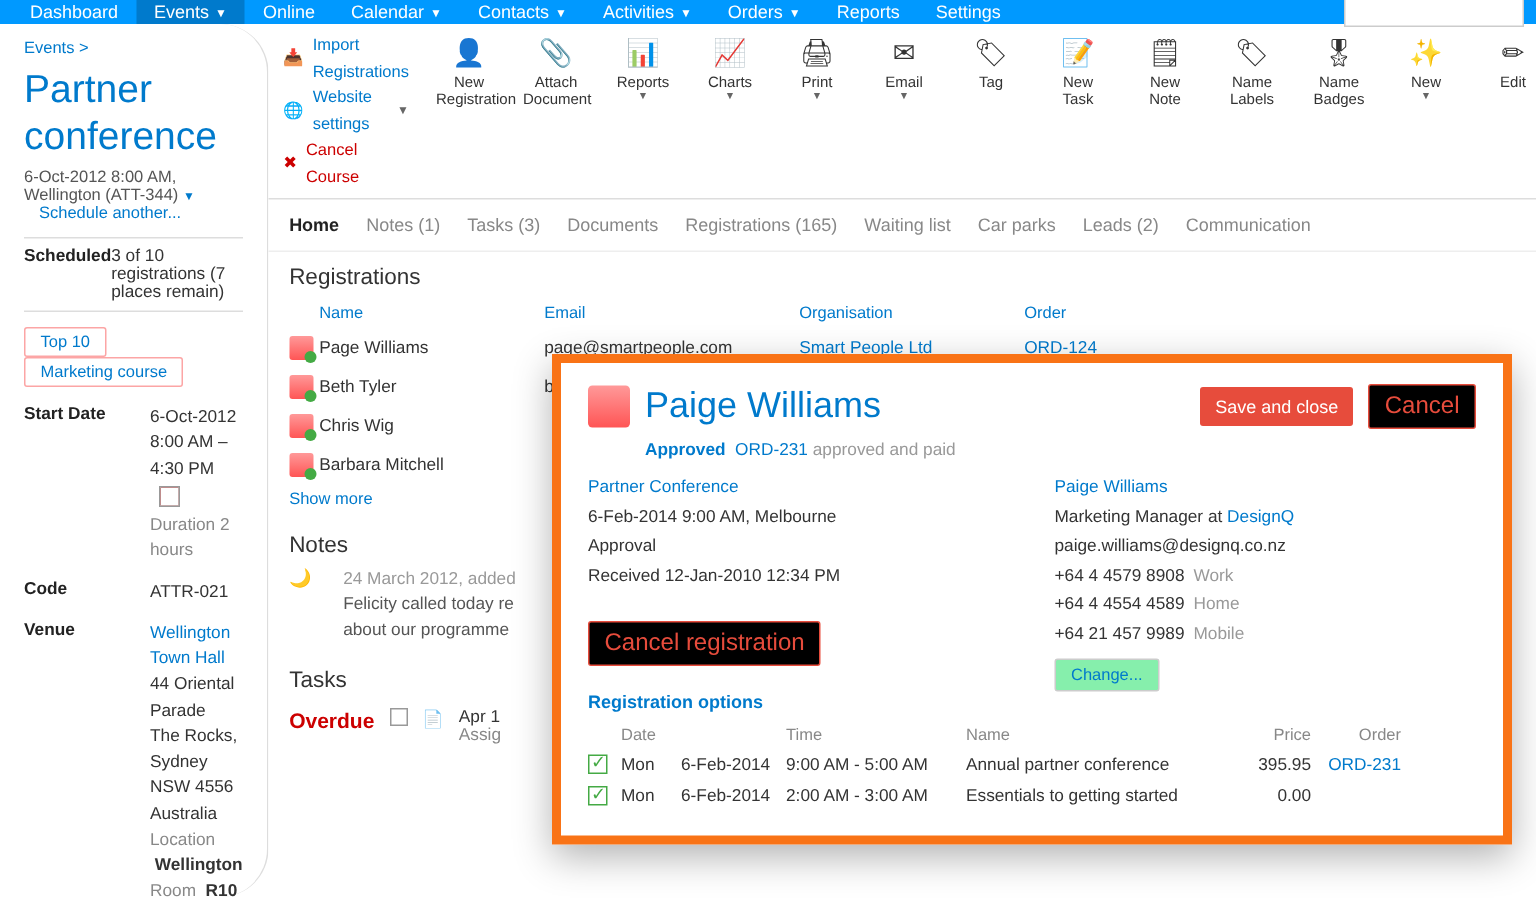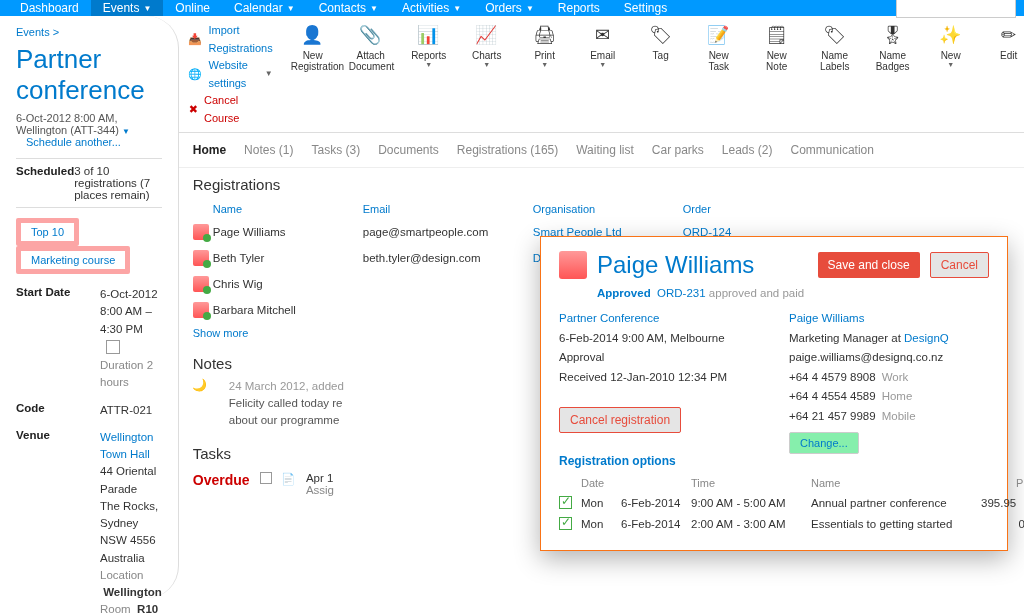--- a/index.html
+++ b/index.html
@@ -21,21 +21,21 @@
 
 
 .breadcrumb { color: #007acc; font-size: 11px; margin-bottom: 6px; }
 h1.title { color: #007acc; font-weight: 300; font-size: 26px; margin-bottom: 6px; }
 .subline { color: #555; font-size: 11px; margin-bottom: 10px; }
 .subline .dd { color: #555; }
 .subline .link { color: #007acc; margin-left: 10px; }
 .schedrow { border-top: 1px solid #ddd; border-bottom: 1px solid #ddd; padding: 6px 0; display: flex; justify-content: space-between; font-size: 11.5px; margin-bottom: 10px; }
 .schedrow b { color: #222; }
 .tags { margin-bottom: 12px; }
-.tag { display: inline-block; border: 5px solid #fca5a5; color: #007acc; padding: 3px 10px; border-radius: 2px; margin-right: 6px; font-size: 11px; cursor: pointer; }
+.tag { display: inline-block; border: 1px solid #fca5a5; color: #007acc; padding: 3px 10px; border-radius: 2px; margin-right: 6px; font-size: 11px; cursor: pointer; }
 .dl { display: grid; grid-template-columns: 76px 1fr; row-gap: 10px; column-gap: 8px; font-size: 11.5px; }
 .dl .lab { color: #222; font-weight: 700; }
 .dl .val { color: #333; line-height: 1.5; }
 .muted { color: #888; margin-top: 16px; }
 .calicon { display: inline-block; width: 14px; height: 14px; background: linear-gradient(#fff,#fff) padding-box, linear-gradient(#c00,#c00) border-box; border: 1px solid #999; position: relative; top: 2px; margin-left: 6px; }
 
 
 .right-top { border-bottom: 1px solid #ddd; padding: 6px 10px 4px; display: flex; gap: 18px; }
 .rt-left { font-size: 11px; line-height: 1.6; }
 .rt-left .ln { display: flex; align-items: center; gap: 6px; color: #007acc; cursor: pointer; }
@@ -59,26 +59,26 @@
 
 .noteico { width: 20px; height: 20px; display: inline-block; margin-right: 8px; }
 .note-body { font-size: 11.5px; color: #555; line-height: 1.5; }
 .note-date { color: #999; }
 
 .tasks .overdue { color: #c00; font-weight: 600; font-size: 14px; }
 .tasks .trow { display: flex; gap: 10px; align-items: flex-start; font-size: 11.5px; padding-top: 4px; }
 .chk { width: 12px; height: 12px; border: 1px solid #999; }
 
 
-.modal { position: absolute; right: 16px; top: 236px; width: 468px; background: #fff; border: 1px solid #f97316; box-shadow: 0 8px 24px rgba(0,0,0,0.3); padding: 14px 18px 16px; }
+.modal { position: absolute; right: 16px; top: 236px; width: 640px; background: #fff; border: 6px solid #f97316; box-shadow: 0 8px 24px rgba(0,0,0,0.3); padding: 14px 18px 16px; }
 .modal-head { display: flex; align-items: center; gap: 10px; margin-bottom: 8px; }
 .modal-head .pic2 { width: 28px; height: 28px; background: linear-gradient(#f99,#f55); border-radius: 3px; }
 .modal-head h2 { color: #007acc; font-weight: 300; font-size: 24px; flex: 1; }
 .btn-red { background: #e74c3c; color: #fff; border: none; padding: 6px 10px; font-size: 12px; cursor: pointer; border-radius: 2px; }
-.btn-out { background: #e5e5e5; color: #e74c3c; border: 1px solid #e74c3c; padding: 5px 10px; font-size: 12px; cursor: pointer; border-radius: 2px; }
+.btn-out { background: #000000; color: #e74c3c; border: 1px solid #e74c3c; padding: 5px 10px; font-size: 16px; cursor: pointer; border-radius: 2px; }
 .btn-gray { background: #86efac; border: 1px solid #ccc; padding: 4px 10px; font-size: 11px; cursor: pointer; border-radius: 2px; color: #007acc; }
 .approval { font-size: 11.5px; margin: 6px 0 10px 38px; }
 .approval b { color: #007acc; font-weight: 600; }
 .approval .oid { color: #007acc; }
 .approval .rest { color: #999; }
 .modal-cols { display: flex; gap: 30px; margin-left: 0; font-size: 11.5px; line-height: 1.7; }
 .modal-cols .col { flex: 1; }
 .phone-lab { color: #999; margin-left: 6px; }
 .modal-tabs { display: flex; gap: 16px; margin: 14px 0 8px; font-size: 11.5px; }
 .modal-tabs span { color: #007acc; cursor: pointer; }
@@ -354,21 +354,21 @@
     <span style="text-align:right">Price</span>
     <span style="text-align:right">Order</span>
   </div>
   <div id="optrows">
       <div class="opt-row">
         <span class="chk-on"></span>
         <span>Mon</span>
         <span>6-Feb-2014</span>
         <span>9:00 AM - 5:00 AM</span>
         <span>Annual partner conference</span>
-        <span style="">395.95</span>
+        <span style="text-align:right">395.95</span>
         <a style="text-align:right">ORD-231</a>
       </div>
       <div class="opt-row">
         <span class="chk-on"></span>
         <span>Mon</span>
         <span>6-Feb-2014</span>
         <span>2:00 AM - 3:00 AM</span>
         <span>Essentials to getting started</span>
         <span style="text-align:right">0.00</span>
         <a style="text-align:right"></a>

